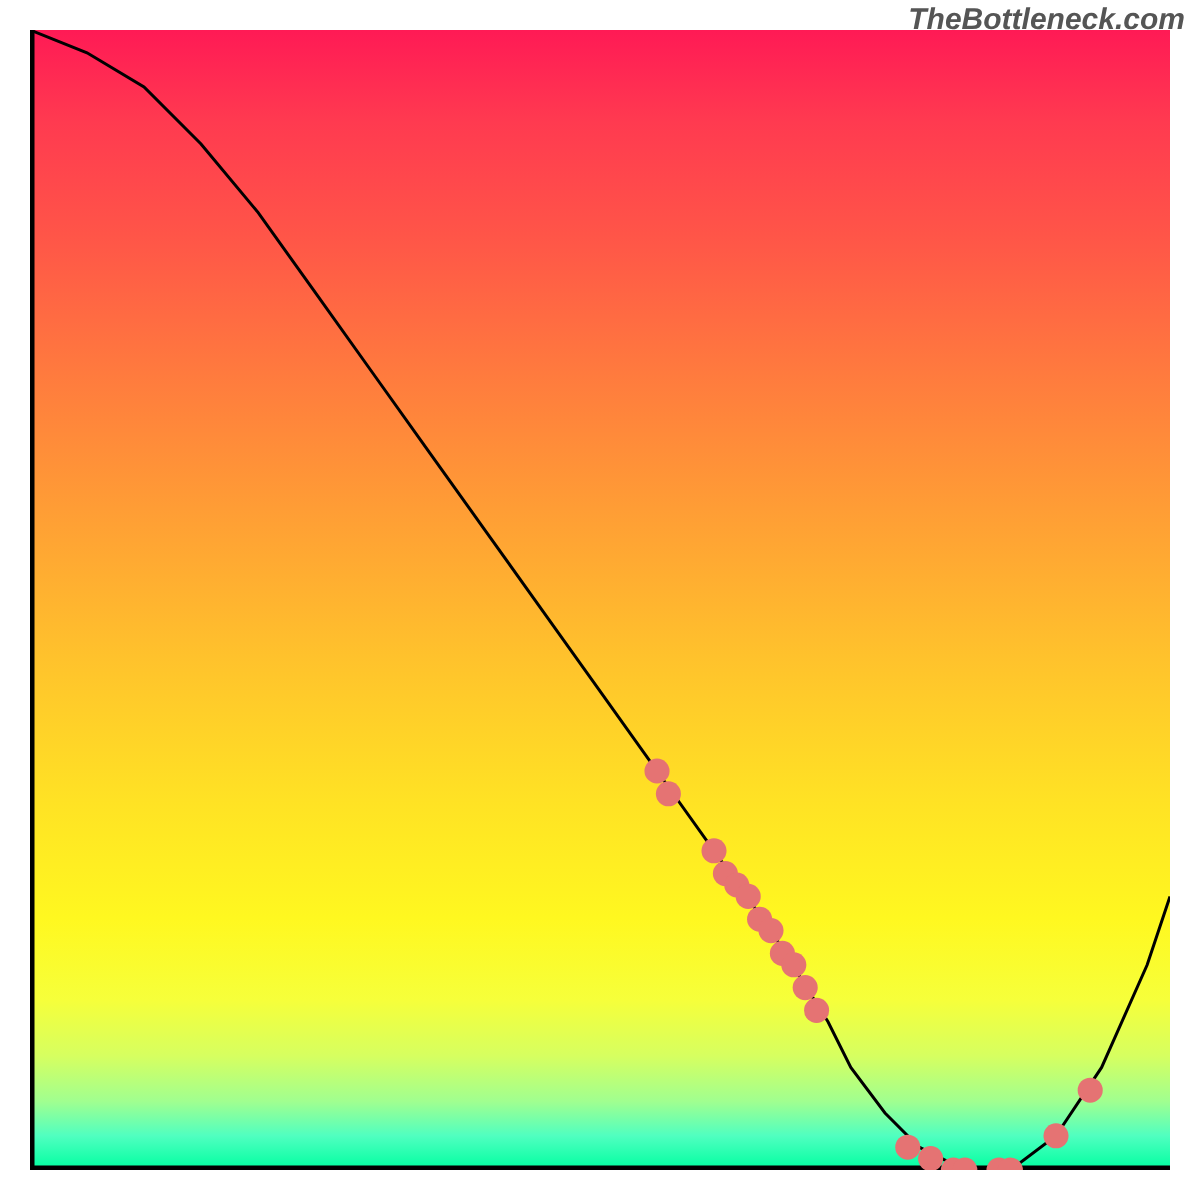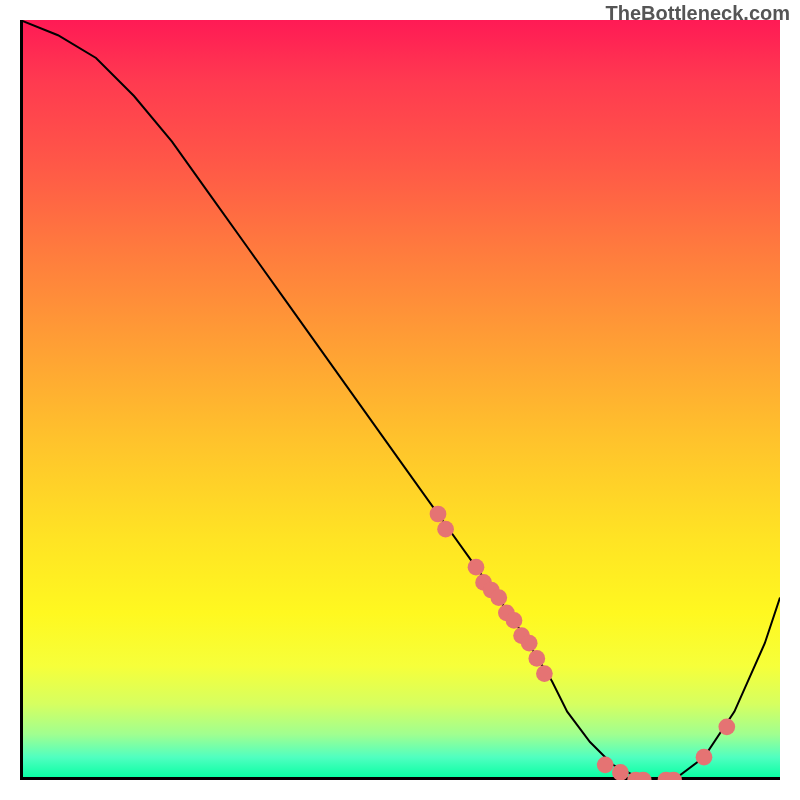--- a/index.html
+++ b/index.html
@@ -11,20 +11,21 @@
     font-family: Arial, sans-serif;
   }
   .watermark {
     position: absolute;
     top: 2px;
     right: 10px;
     font-size: 20px;
     font-weight: bold;
     color: #555;
     z-index: 10;
+    font-style: italic;
   }
   .plot-area {
     position: absolute;
     left: 20px;
     top: 20px;
     width: 760px;
     height: 760px;
   }
   .gradient-bg {
     position: absolute;

